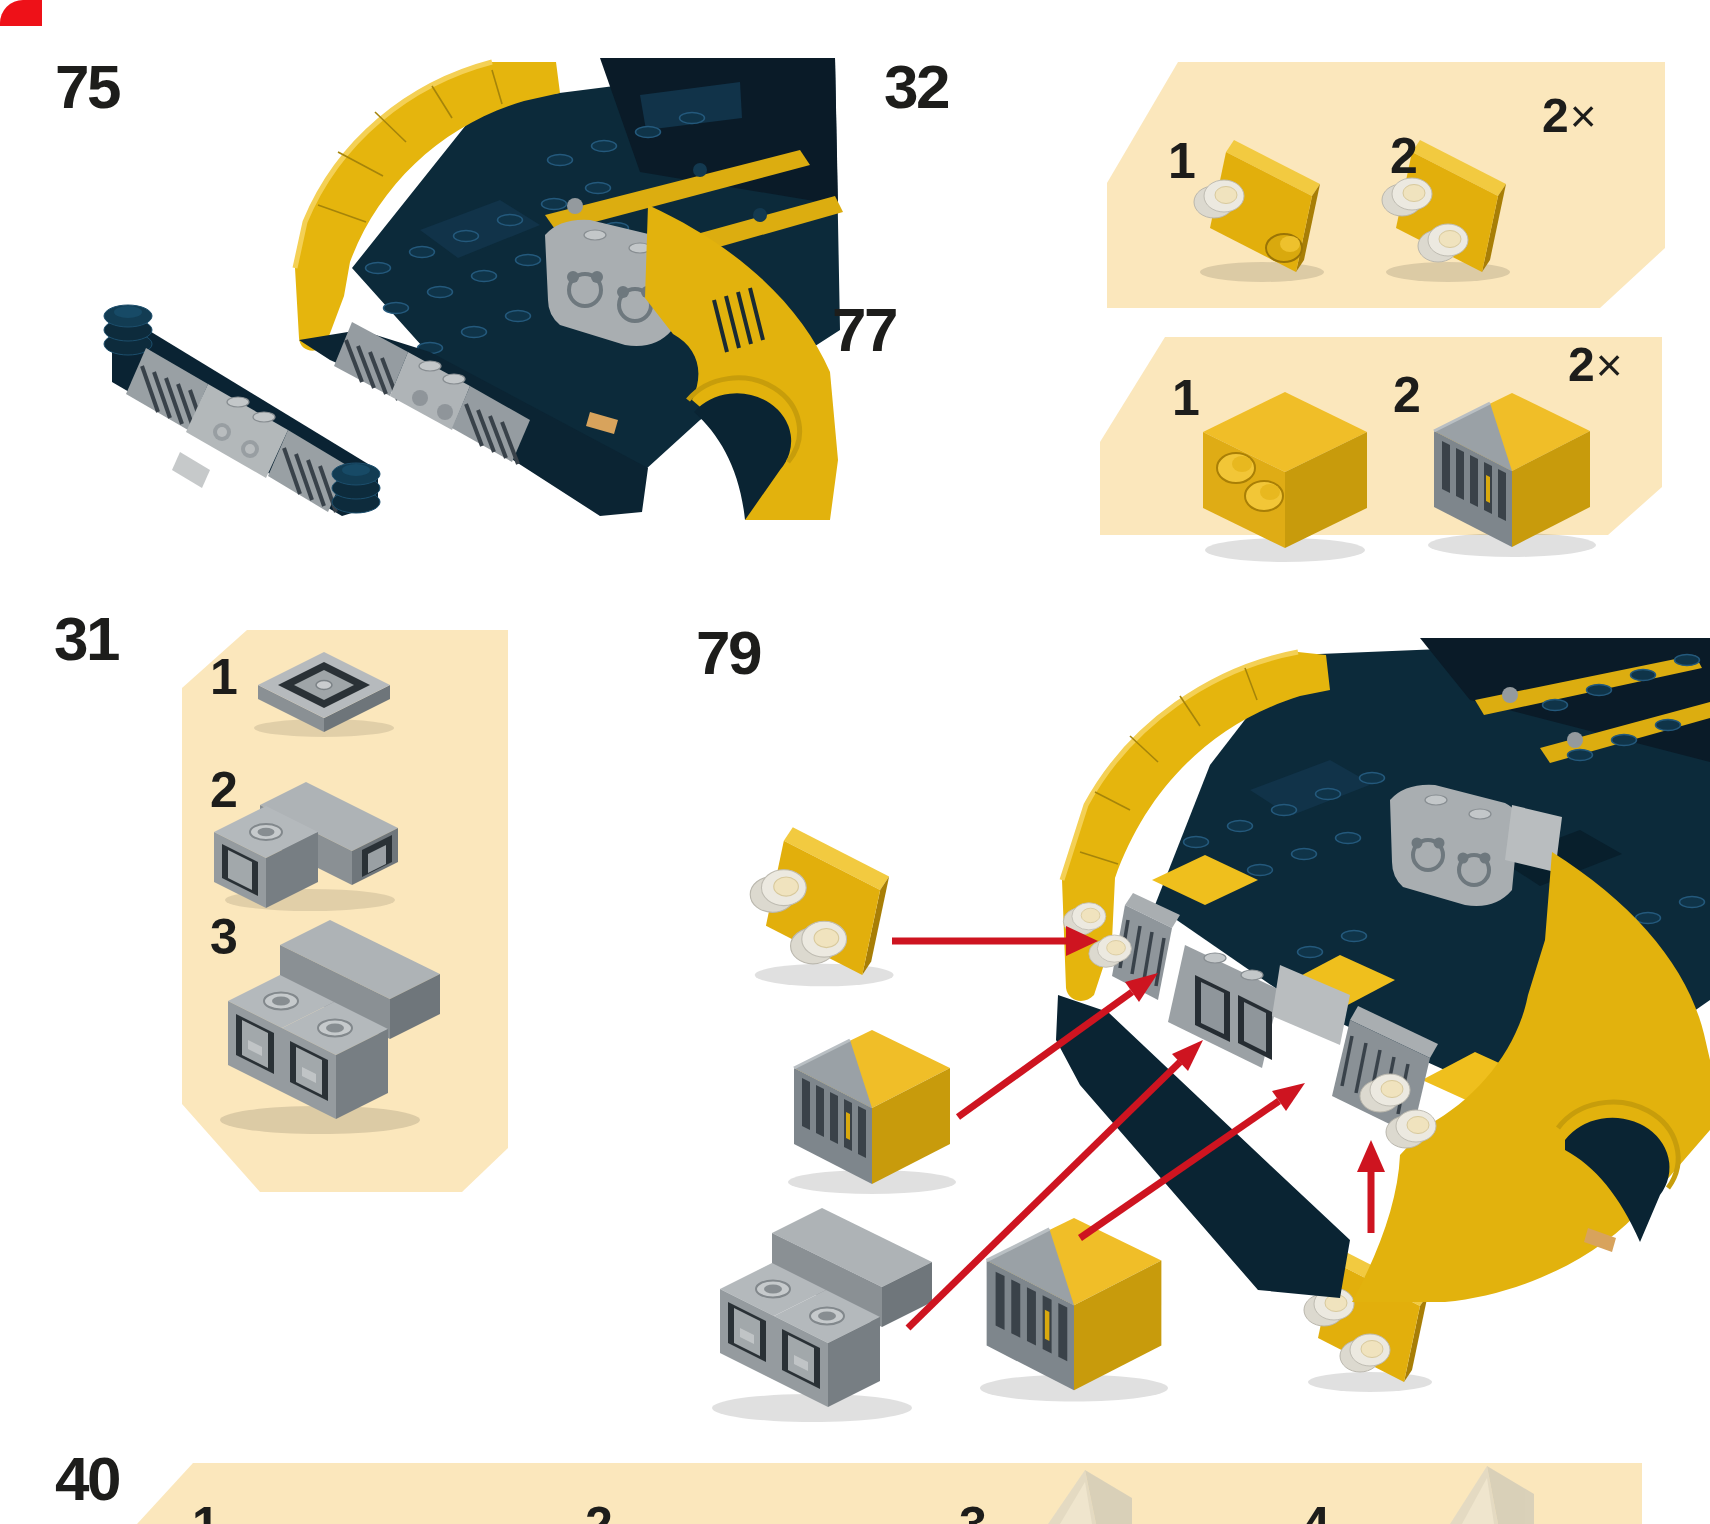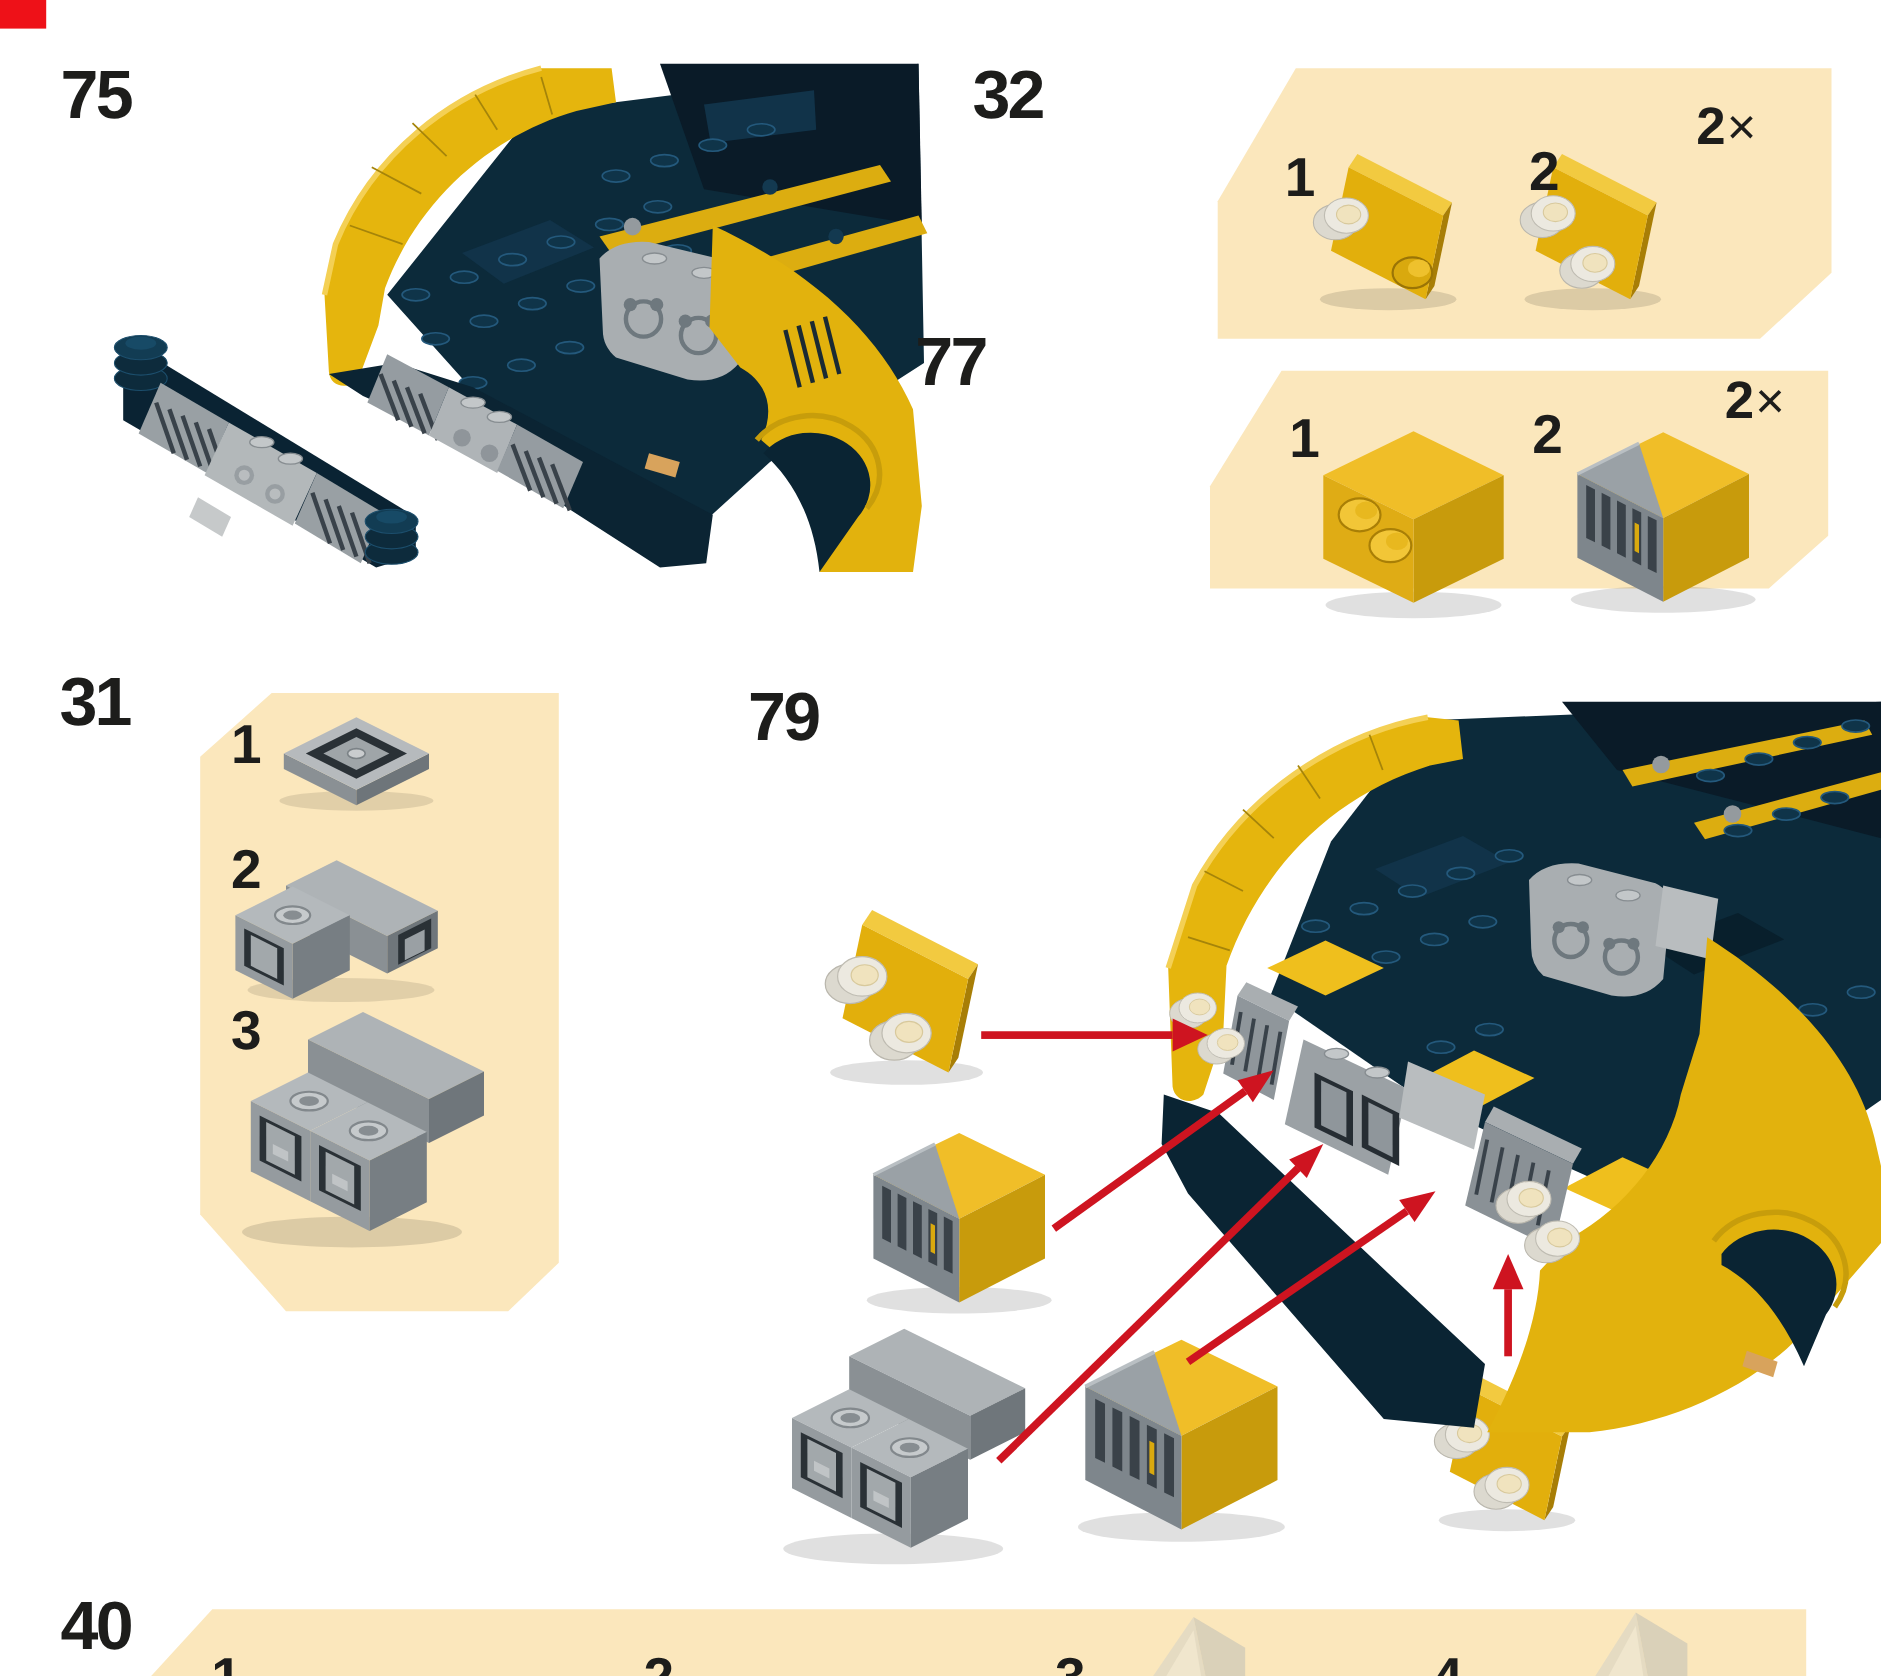--- a/index.html
+++ b/index.html
@@ -1,31 +1,31 @@
 <!DOCTYPE html>
 <html><head>
 <meta charset="utf-8">
 <style>
   html,body{margin:0;padding:0;background:#ffffff;}
   .page{position:relative;width:1710px;height:1524px;background:#ffffff;overflow:hidden;
-        font-family:"Liberation Sans",sans-serif;}
+        font-family:"Liberation Sans",sans-serif;border-radius:23px;}
   .gfx{position:absolute;left:0;top:0;width:1710px;height:1524px;}
   .corner{position:absolute;left:0;top:0;width:42px;height:26px;background:#ee1118;}
   .step-label{position:absolute;font-weight:900;font-size:62px;letter-spacing:-2.5px;
               color:#1d1d1b;line-height:1;}
   .part-num{position:absolute;font-weight:900;font-size:50px;letter-spacing:-1px;
             color:#1d1d1b;line-height:1;}
   .mult{position:absolute;color:#1d1d1b;line-height:1;white-space:nowrap;}
   .mult .mc{font-weight:900;font-size:48px;}
   .mult .mx{font-weight:400;font-size:46px;margin-left:1px;}
   .lbl75{left:55px;top:56px}
   .lbl76{left:884px;top:56px}
   .lbl77{left:832px;top:299px}
   .lbl78{left:54px;top:608px}
-  .lbl79{left:680px;top:622px}
+  .lbl79{left:696px;top:622px}
   .lbl80{left:55px;top:1448px}
   .n761{left:1168px;top:136px}
   .n762{left:1390px;top:131px}
   .m76{left:1542px;top:92px}
   .n771{left:1172px;top:373px}
   .n772{left:1393px;top:370px}
   .m77{left:1568px;top:341px}
   .n781{left:210px;top:652px}
   .n782{left:210px;top:765px}
   .n783{left:210px;top:912px}

